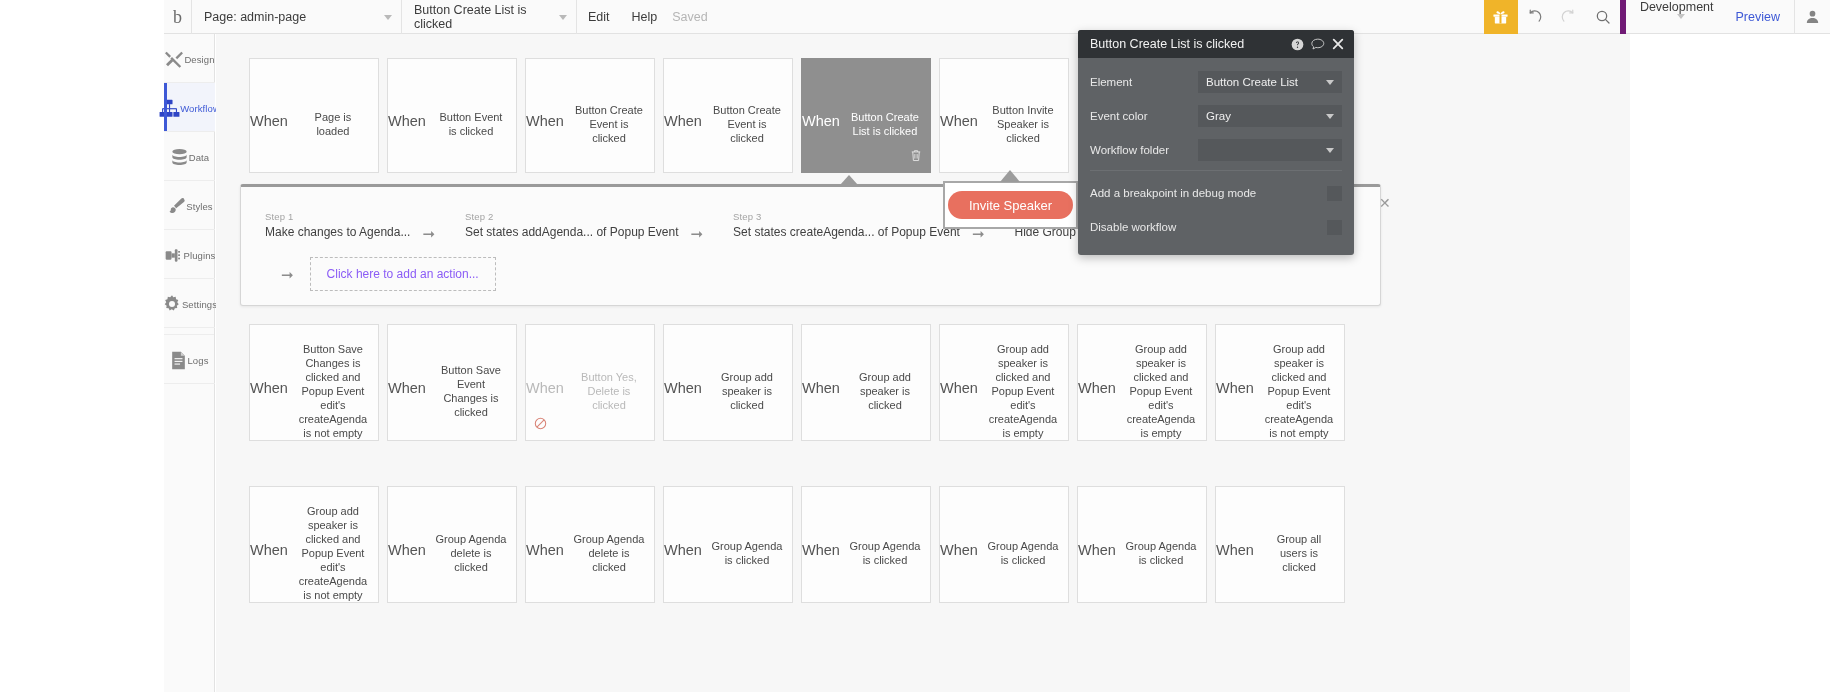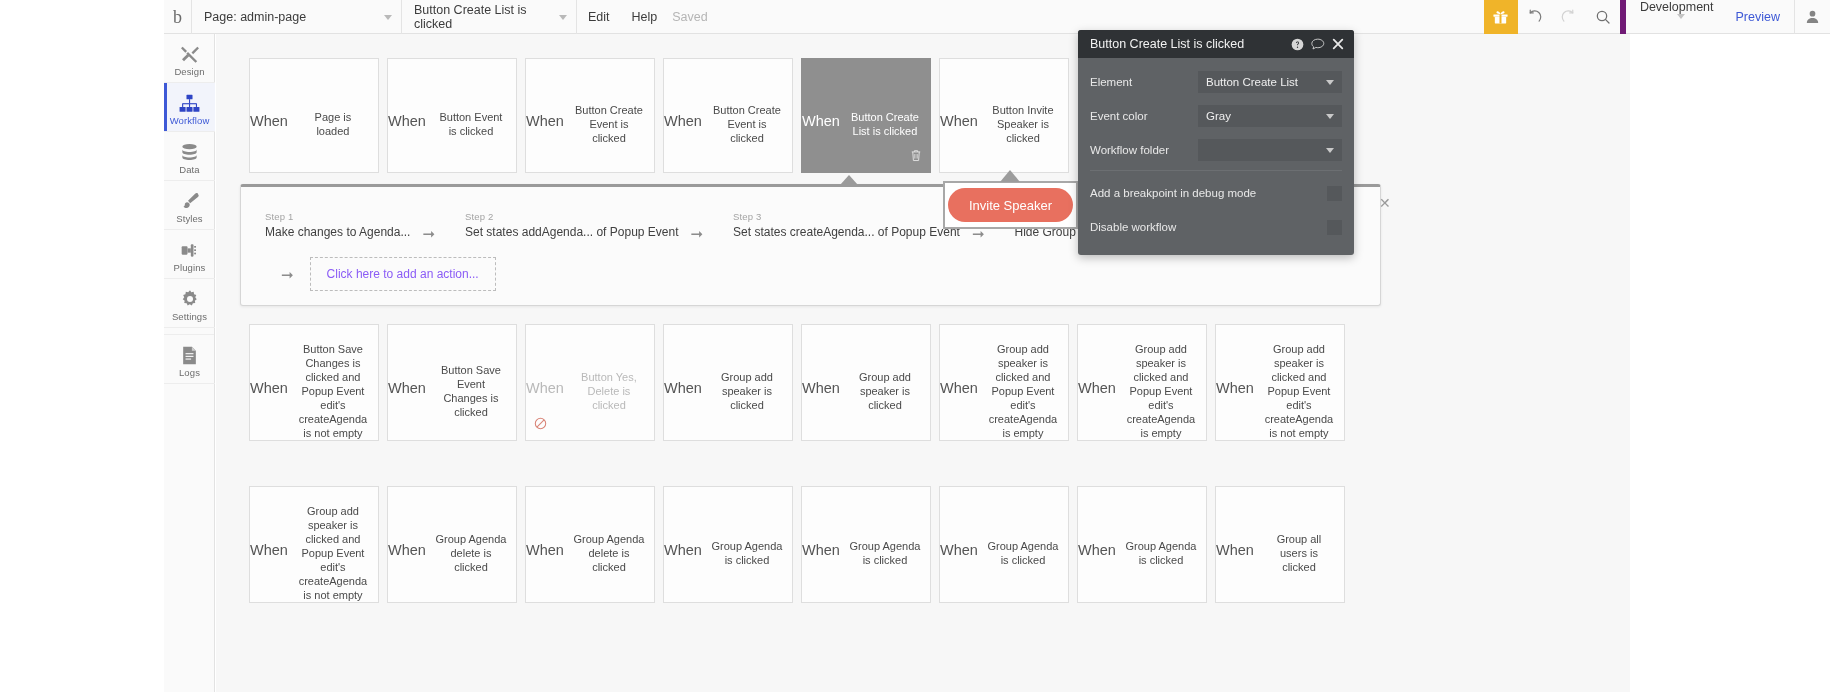--- a/index.html
+++ b/index.html
@@ -136,21 +136,21 @@
     position: absolute;
     left: 164px; top: 34px;
     width: 51px; height: 658px;
     background: #fafafa;
     border-right: 1px solid #e2e2e2;
   }
   .nav-item {
     position: relative;
     width: 51px; height: 49px;
     display: flex;
-    flex-direction: column;
+    flex-direction: row;
     align-items: center;
     justify-content: center;
     cursor: pointer;
     border-bottom: 1px solid #ededed;
     padding-top: 2px;
   }
   .nav-item .nav-icon {
     height: 22px;
     display: flex; align-items: flex-end; justify-content: center;
     margin-bottom: 2px;
@@ -340,21 +340,21 @@
     left: 727px; top: 147px;
     width: 135px; height: 48px;
     background: #ffffff;
     border: 2px solid #a8a8a8;
     z-index: 30;
     display: flex;
     align-items: center;
     justify-content: center;
   }
   .invite-btn {
-    width: 125px; height: 34px;
+    width: 125px; height: 28px;
     background: #e8705f;
     border-radius: 17px;
     color: #ffffff;
     font-size: 13px;
     display: flex;
     align-items: center;
     justify-content: center;
     cursor: pointer;
   }
   .invite-caret {

